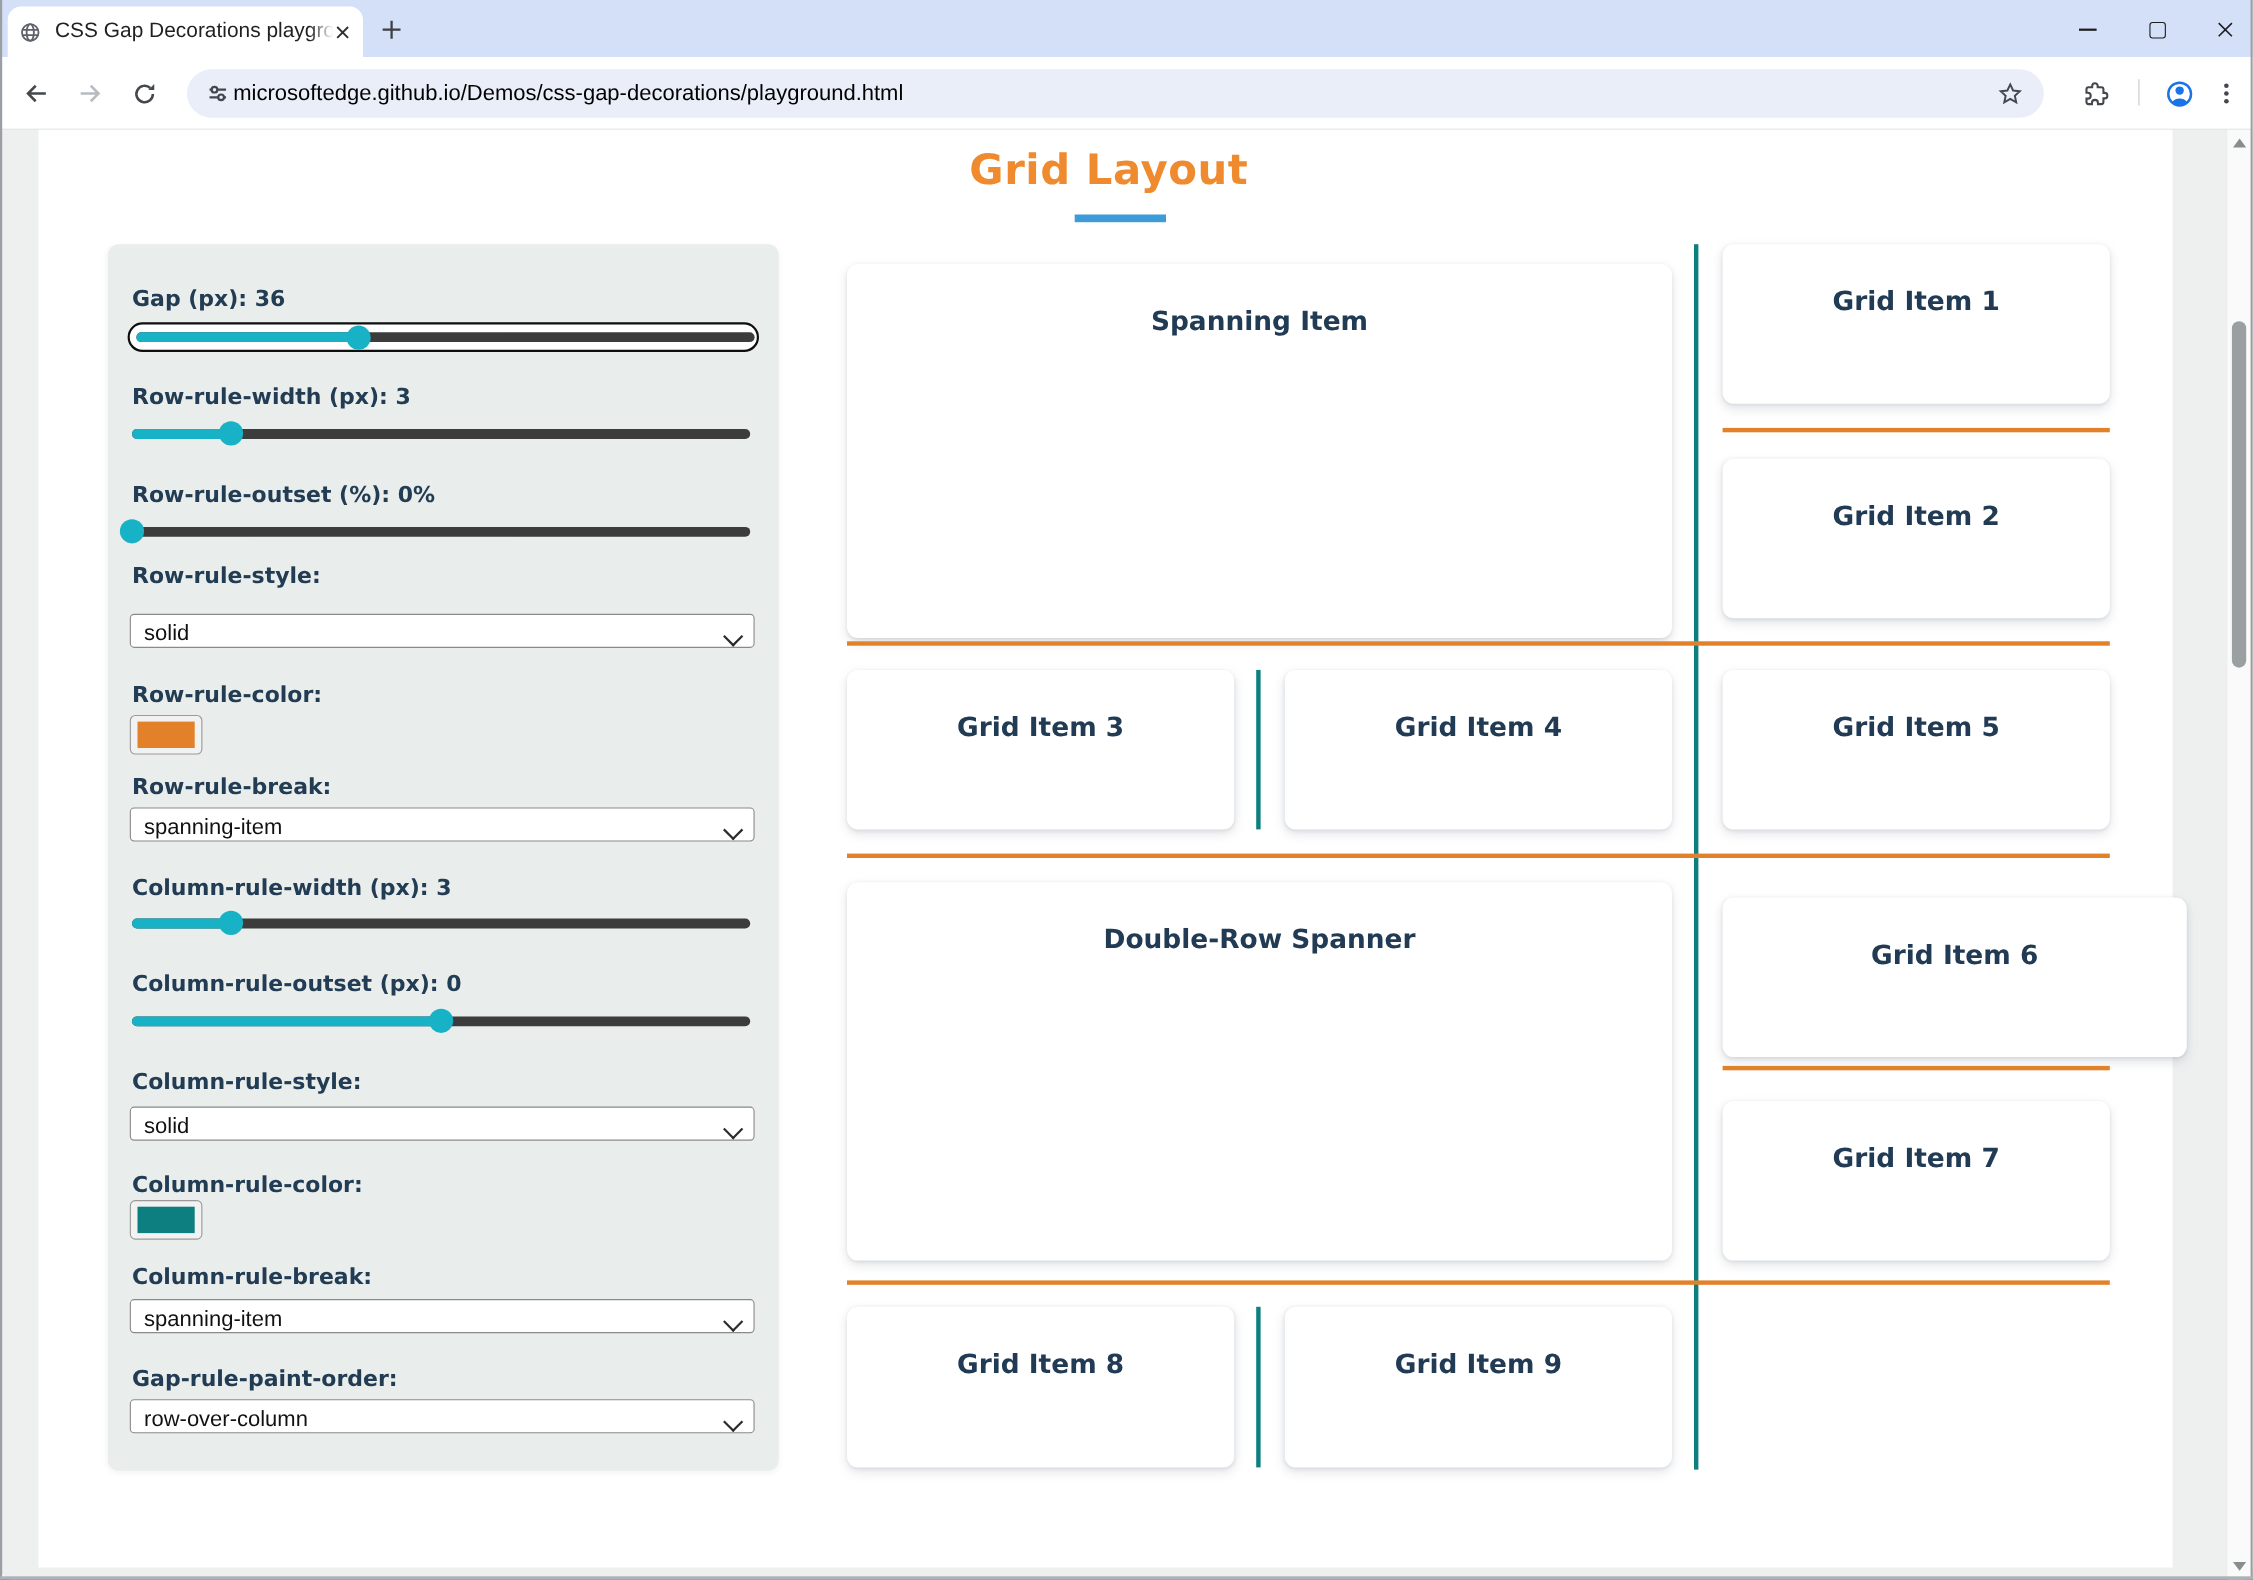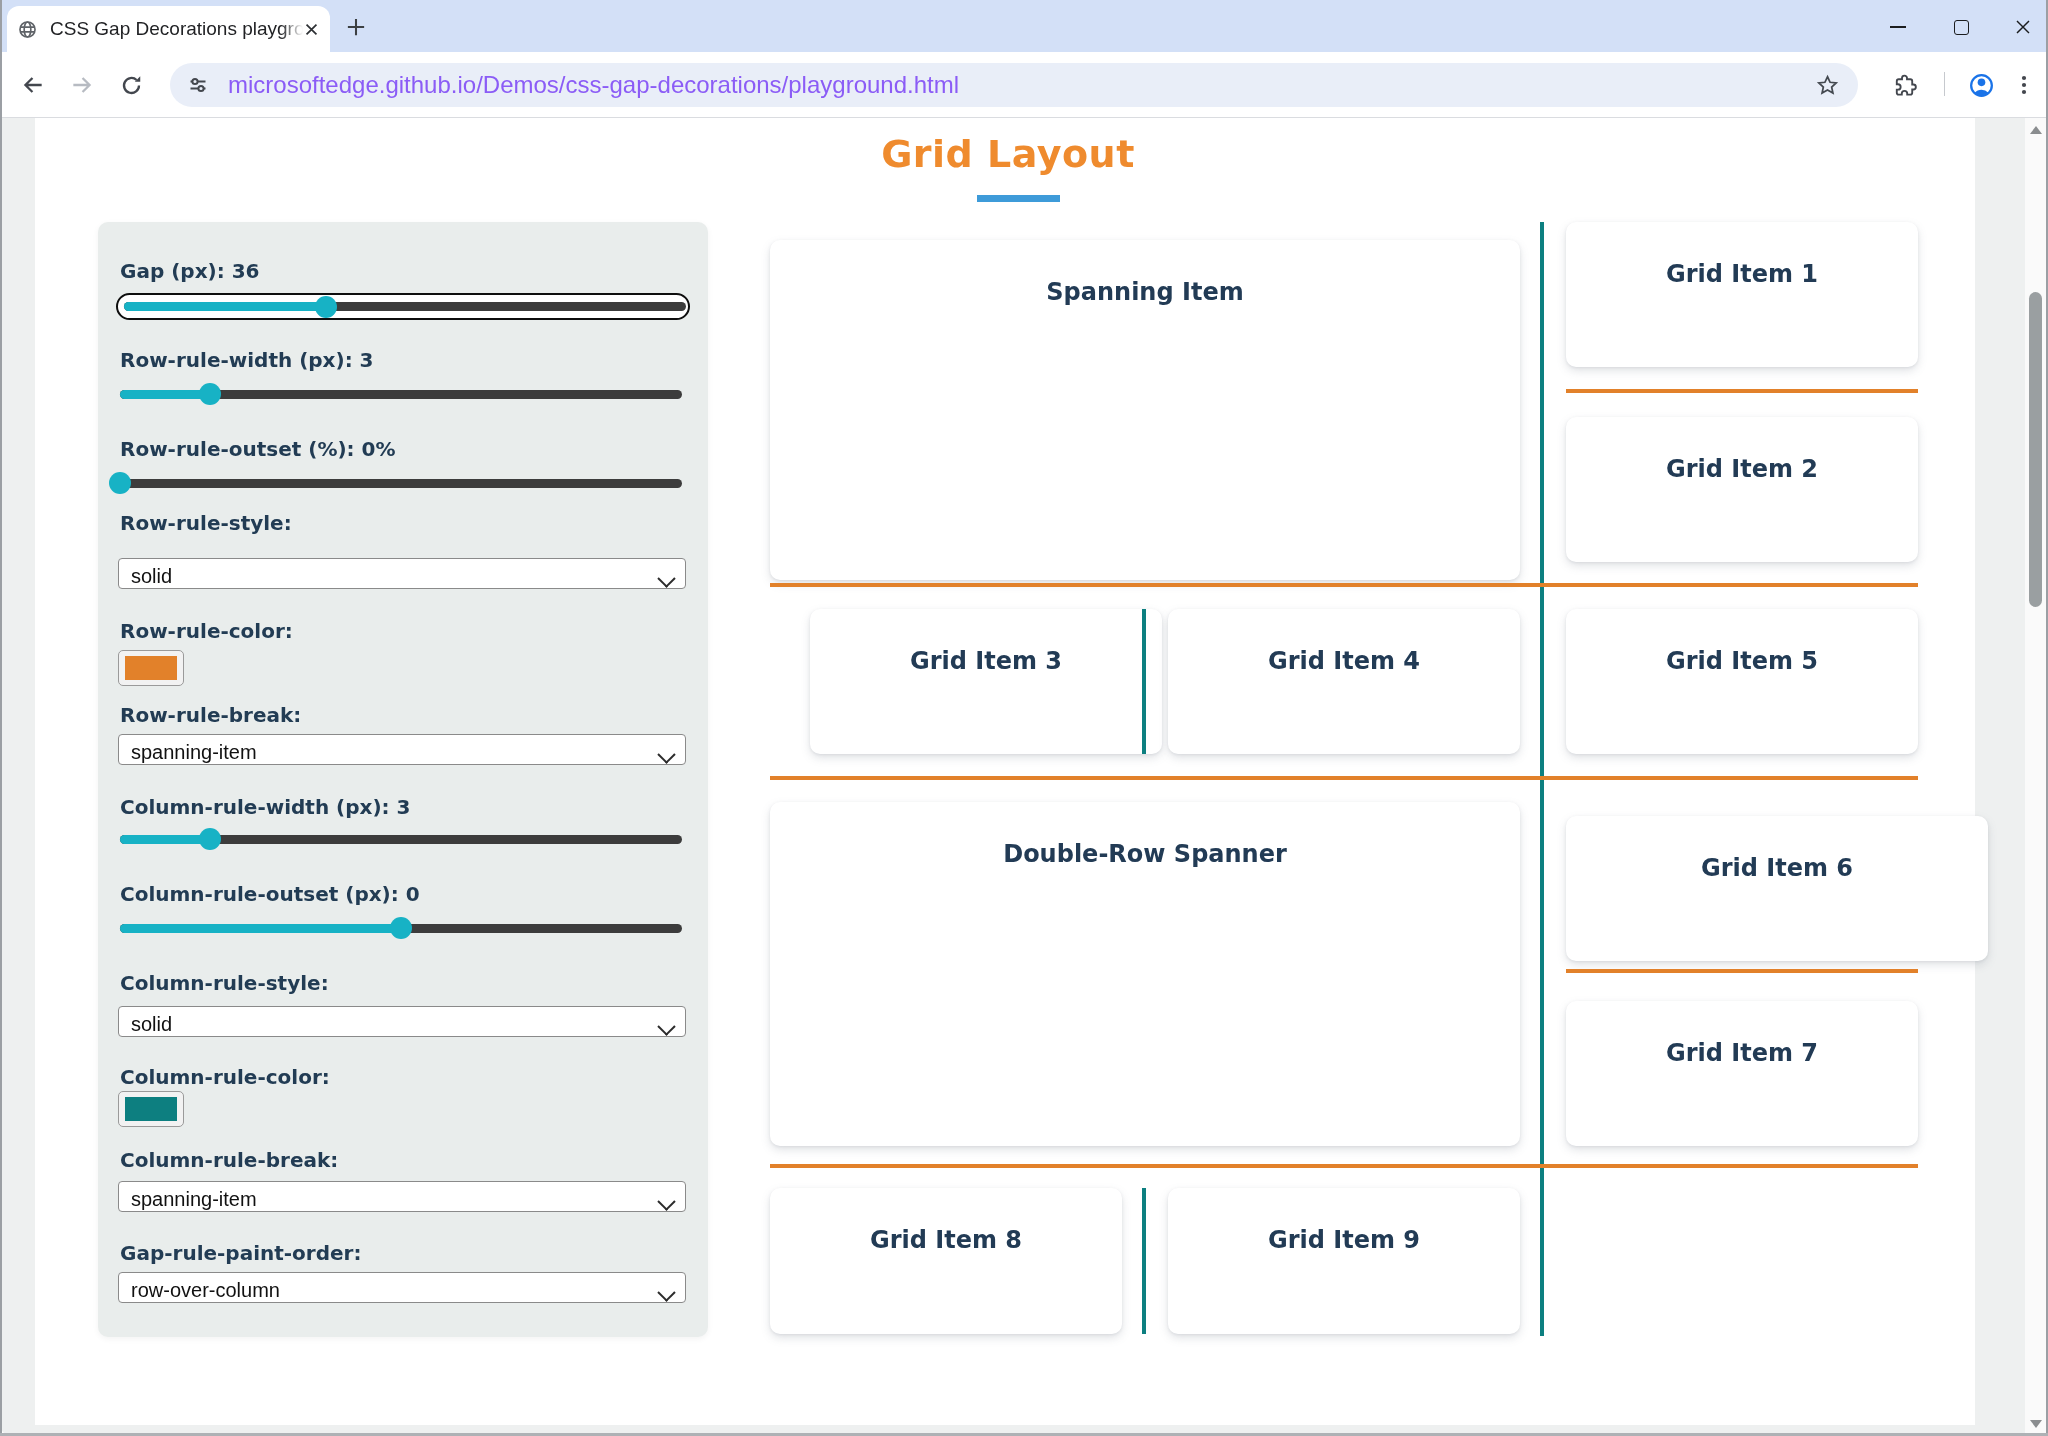--- a/index.html
+++ b/index.html
@@ -13,21 +13,21 @@
   .tab-title{font-family:"Liberation Sans",sans-serif;font-size:19px;color:#1f2023;white-space:nowrap;
        overflow:hidden;flex:1;margin-left:12px;
        -webkit-mask-image:linear-gradient(90deg,#000 calc(100% - 22px),transparent);
        mask-image:linear-gradient(90deg,#000 calc(100% - 22px),transparent);}
   .newtab{position:absolute;left:342px;top:13px;width:28px;height:28px;display:flex;align-items:center;justify-content:center;}
   .wbtn{position:absolute;top:8px;width:46px;height:38px;display:flex;align-items:center;justify-content:center;}
   .toolbar{position:absolute;left:0;top:52px;width:2048px;height:66px;background:#ffffff;border-bottom:1px solid #dadce0;box-sizing:border-box;}
   .tbtn{position:absolute;top:63px;width:44px;height:44px;display:flex;align-items:center;justify-content:center;border-radius:50%;}
   .omnibox{position:absolute;left:170px;top:63px;width:1688px;height:44px;border-radius:22px;background:#e9eef8;
        display:flex;align-items:center;}
-  .url{font-family:"Liberation Sans",sans-serif;font-size:24px;color:#8b5cf6;white-space:nowrap;margin-left:18px;}
+  .url{font-family:"Liberation Sans",sans-serif;font-size:20px;color:#000000;white-space:nowrap;margin-left:2px;}
   .sep{position:absolute;left:1944px;top:72px;width:1px;height:24px;background:#c6c9ce;}
 
   
   .pagebg{position:absolute;left:0;top:118px;width:2048px;height:1318px;background:#eef0f0;}
   .graycorner{border-radius:0 0 12px 12px;}
   .sheet{position:absolute;left:35px;top:118px;width:1940px;height:1307px;background:#ffffff;}
   .ptitle{position:absolute;left:708px;top:132px;width:600px;text-align:center;
        font-size:38px;font-weight:700;letter-spacing:.5px;}
   .underline{position:absolute;left:977px;top:195px;width:83px;height:7px;}
 
@@ -255,21 +255,21 @@
 
   <div class="rowrule" style="left: 1566px; top: 389px; width: 352px; background-color: rgb(226, 129, 42);"></div>
   <div class="rowrule" style="left: 770px; top: 583px; width: 1148px; background-color: rgb(226, 129, 42);"></div>
   <div class="rowrule" style="left: 770px; top: 776px; width: 1148px; background-color: rgb(226, 129, 42);"></div>
   <div class="rowrule" style="left: 1566px; top: 969px; width: 352px; background-color: rgb(226, 129, 42);"></div>
   <div class="rowrule" style="left: 770px; top: 1164px; width: 1148px; background-color: rgb(226, 129, 42);"></div>
 
   <div class="card" style="left:770px;top:240px;width:750px;height:340px;"><span>Spanning Item</span></div>
   <div class="card" style="left:1566px;top:222px;width:352px;height:145px;"><span>Grid Item 1</span></div>
   <div class="card" style="left:1566px;top:417px;width:352px;height:145px;"><span>Grid Item 2</span></div>
-  <div class="card" style="left:770px;top:609px;width:352px;height:145px;margin-left:40px;"><span>Grid Item 3</span></div>
+  <div class="card" style="left:770px;top:609px;width:352px;height:145px;"><span>Grid Item 3</span></div>
   <div class="card" style="left:1168px;top:609px;width:352px;height:145px;"><span>Grid Item 4</span></div>
   <div class="card" style="left:1566px;top:609px;width:352px;height:145px;"><span>Grid Item 5</span></div>
   <div class="card" style="left:770px;top:802px;width:750px;height:344px;"><span>Double-Row Spanner</span></div>
   <div class="card" style="left:1566px;top:816px;width:422px;height:145px;"><span>Grid Item 6</span></div>
   <div class="card" style="left:1566px;top:1001px;width:352px;height:145px;"><span>Grid Item 7</span></div>
   <div class="card" style="left:770px;top:1188px;width:352px;height:146px;"><span>Grid Item 8</span></div>
   <div class="card" style="left:1168px;top:1188px;width:352px;height:146px;"><span>Grid Item 9</span></div>
 
   <div class="scrollbar">
     <div class="tri-up"></div>

